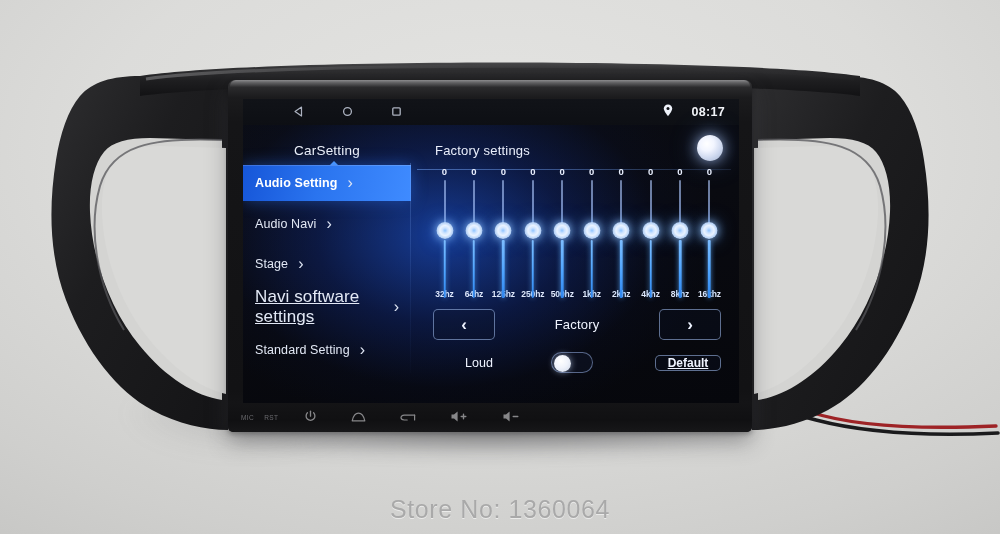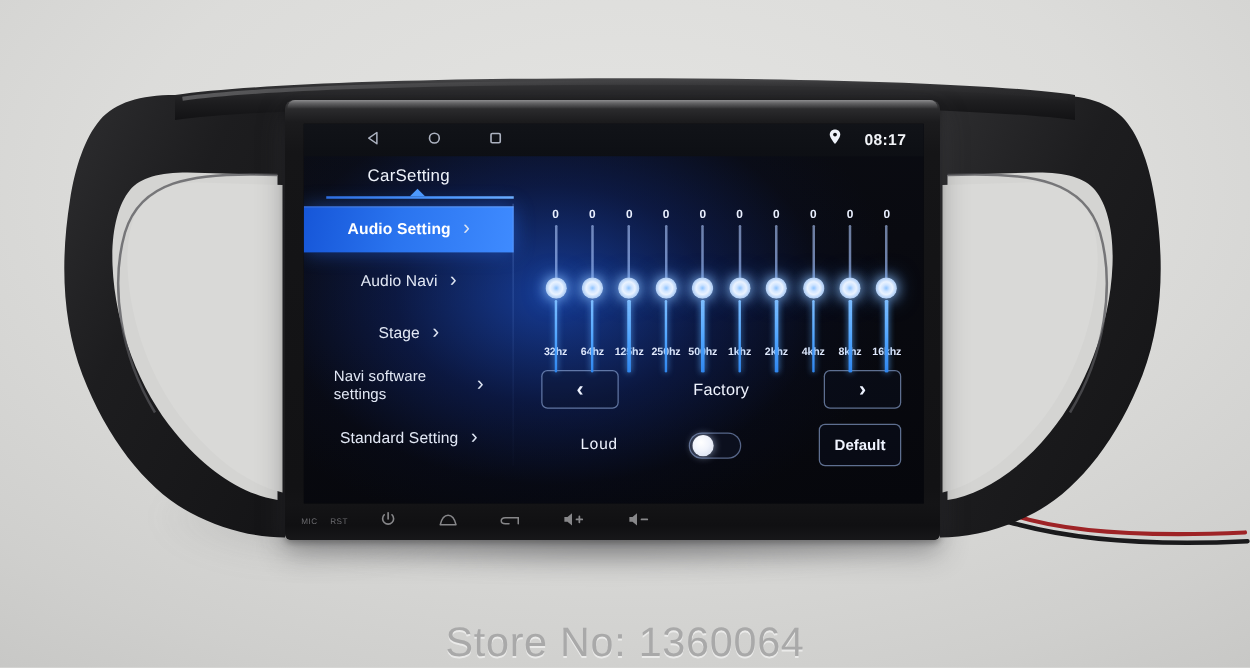--- a/index.html
+++ b/index.html
@@ -93,21 +93,21 @@
   .nav-btns { display: flex; gap: 38px; margin-left: 50px; align-items: center; }
   .nav-ic { opacity: 0.82; }
   .status-right {
     margin-left: auto; margin-right: 14px;
     display: flex; align-items: center; gap: 7px;
   }
   .clock { color: #f2f4f8; font-size: 12.5px; font-weight: bold; letter-spacing: 0.3px; padding-left: 12px; }
 
   
   .hdr {
-    position: absolute; left: 0; top: 22px;
+    position: absolute; left: 0; top: 32px;
     width: 100%; height: 38px;
     display: flex; align-items: center;
   }
   .hdr-left {
     width: 168px; height: 100%;
     display: flex; align-items: center; justify-content: center;
     position: relative;
   }
   .hdr-title { color: #eef2fa; font-size: 13.5px; letter-spacing: 0.2px; }
   .hdr-underline {
@@ -139,31 +139,31 @@
     background: linear-gradient(90deg, rgba(120,170,255,0.50) 0%, rgba(120,170,255,0.42) 45%, rgba(110,150,220,0.16) 100%);
   }
 
   
   .body-wrap { position: absolute; left: 0; top: 64px; width: 100%; bottom: 30px; display: flex; }
 
   
   .sidebar { width: 168px; display: flex; flex-direction: column; padding-top: 2px; position: relative; }
   .sb-item {
     height: 42px; margin-bottom: 5px;
-    display: flex; align-items: center; justify-content: center;
-    position: relative; padding: 0 24px;
+    display: flex; align-items: center; 
+    position: relative; padding: 0 12px;
   }
   .sb-item .lbl { color: #e2e8f5; font-size: 12.5px; letter-spacing: 0.1px; }
   .sb-item .chev { color: #dde4f2; font-size: 16px; font-weight: 300; margin-left: 10px; line-height: 1; }
   .sb-item.sel {
     background: linear-gradient(100deg, #1656d8 0%, #2a74ef 45%, #3f8bff 100%);
     box-shadow: inset 0 1px 0 rgba(255,255,255,0.16), 0 0 16px rgba(45,115,245,0.45);
   }
   .sb-item.sel .lbl { color: #ffffff; font-weight: bold; }
-  .sb-item.wide .lbl { font-size: 12px; }
+  .sb-item.wide .lbl { font-size: 17px; text-decoration: underline; }
   .sb-item.wide .chev { margin-left: 4px; }
   .sb-divider {
     position: absolute; right: 0; top: 0; bottom: 0; width: 1px;
     background: linear-gradient(180deg, rgba(130,175,255,0.30) 0%, rgba(90,130,210,0.12) 60%, rgba(60,80,130,0.03) 100%);
   }
 
   
   .eq { flex: 1; position: relative; padding: 2px 12px 0 16px; display: flex; flex-direction: column; }
   .eq-sliders { display: flex; justify-content: space-between; height: 150px; padding: 0 4px; }
   .band { width: 27px; display: flex; flex-direction: column; align-items: center; position: relative; }
@@ -196,61 +196,61 @@
     width: 62px; height: 31px; border-radius: 5px;
     border: 1px solid rgba(165,195,245,0.55);
     background: rgba(12,20,40,0.30);
     display: flex; align-items: center; justify-content: center;
     color: #eef3ff; font-size: 17px; font-weight: bold; line-height: 1;
   }
   .preset-name { color: #f0f4ff; font-size: 13px; letter-spacing: 0.2px; }
 
   
   .loud-row { display: flex; align-items: center; margin-top: 12px; padding: 0 6px; }
-  .loud-lbl { color: #eef3ff; font-size: 12.5px; width: 92px; text-align: center; font-family: Liberation Mono, monospace; }
+  .loud-lbl { color: #eef3ff; font-size: 12.5px; width: 92px; text-align: center; }
   .toggle {
     width: 42px; height: 21px; border-radius: 11px;
     border: 1px solid rgba(150,175,225,0.55);
     background: rgba(14,20,38,0.55);
     position: relative; margin-left: 26px;
   }
   .toggle .knob {
     position: absolute; left: 1.5px; top: 1.5px;
     width: 17px; height: 17px; border-radius: 50%;
     background: radial-gradient(circle at 40% 35%, #ffffff 0%, #f0f3fb 45%, #cfd8ea 100%);
     box-shadow: 0 0 7px rgba(200,220,255,0.65);
   }
   .default-btn {
     margin-left: auto;
-    width: 66px; height: 34px; border-radius: 5px;
+    width: 66px; height: 16px; border-radius: 5px;
     border: 1px solid rgba(165,195,245,0.55);
     background: rgba(12,20,40,0.30);
     display: flex; align-items: center; justify-content: center;
-    color: #f0f4ff; font-size: 12px; font-weight: bold;
+    color: #f0f4ff; font-size: 12px; font-weight: bold; text-decoration: underline;
   }
 
   
   .hw-strip {
     position: absolute; left: 228px; top: 403px;
     width: 524px; height: 29px;
     display: flex; align-items: center;
     background: linear-gradient(180deg, #141416 0%, #101012 60%, #171719 100%);
     border-radius: 0 0 5px 5px;
   }
   .hw-mic { color: #6a6a6e; font-size: 6.5px; margin-left: 13px; letter-spacing: 0.4px; }
   .hw-rst { color: #6a6a6e; font-size: 6.5px; margin-left: 10px; letter-spacing: 0.4px; }
   .hw-ic { margin-left: 34px; opacity: 0.62; }
   .hw-ic.first { margin-left: 26px; }
 
   
   .watermark {
     position: absolute; left: 0; top: 495px; width: 100%;
     text-align: center;
     color: #a9a9a9;
-    font-size: 33px;
+    font-size: 25px;
     letter-spacing: 0.6px;
     text-shadow: 0 1px 0 rgba(255,255,255,0.55);
   }
 </style>
 </head>
 <body>
 
 <div id="scene">
 
   <div class="floor-shadow2"></div>
@@ -371,20 +371,25 @@
           </span>
           <span class="clock">08:17</span>
         </div>
       </div>
 
       <div class="hdr">
         <div class="hdr-left">
           <span class="hdr-title">CarSetting</span>
           <div class="hdr-underline"></div>
           <div class="hdr-caret"></div>
+        </div>
+        <div class="hdr-right">
+          <span class="hdr-right-title">Factory settings</span>
+          <div class="hdr-knob"></div>
+          <div class="hdr-rule"></div>
         </div>
       </div>
 
       <div class="body-wrap">
 
         <div class="sidebar">
           <div class="sb-item sel">
             <span class="lbl">Audio Setting</span>
             <span class="chev">›</span>
           </div>

